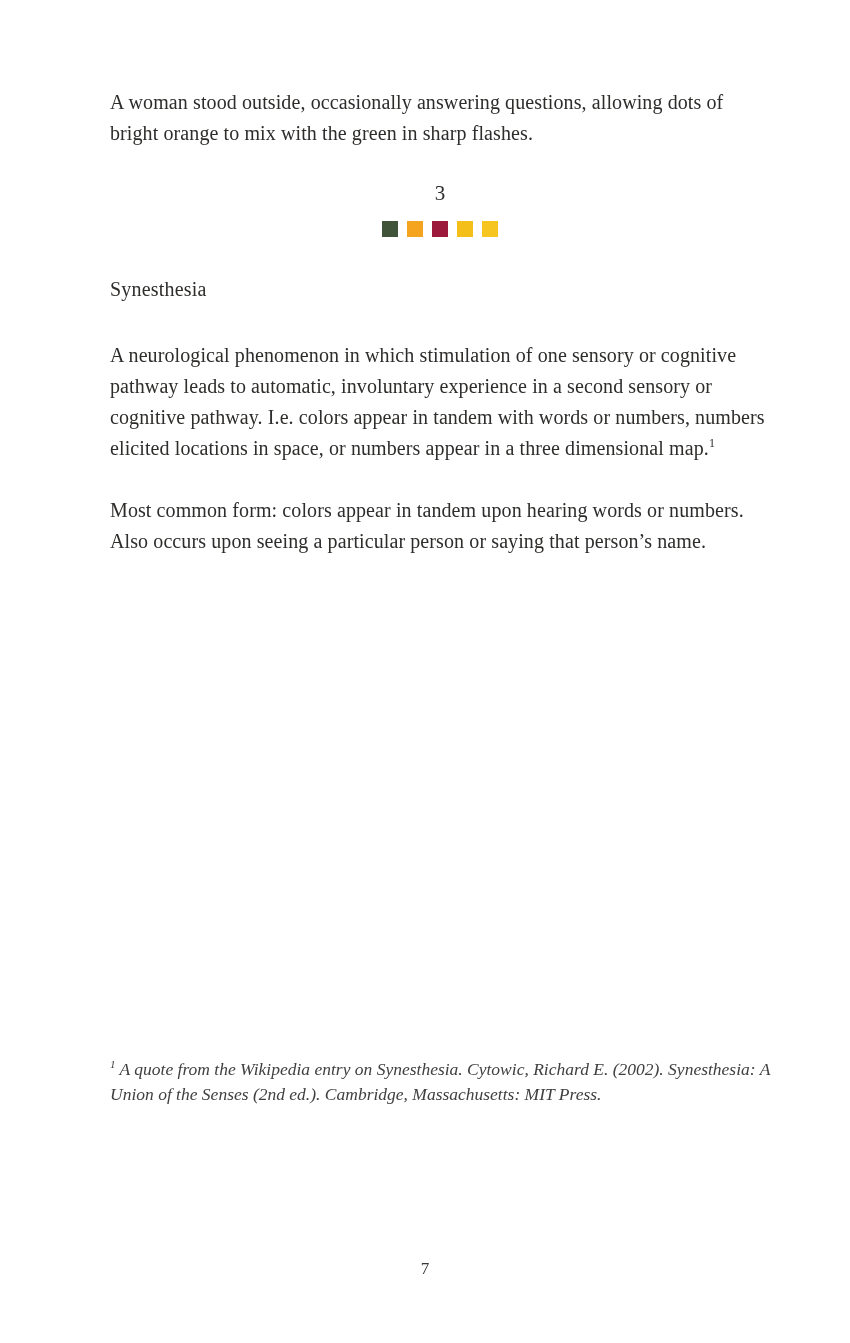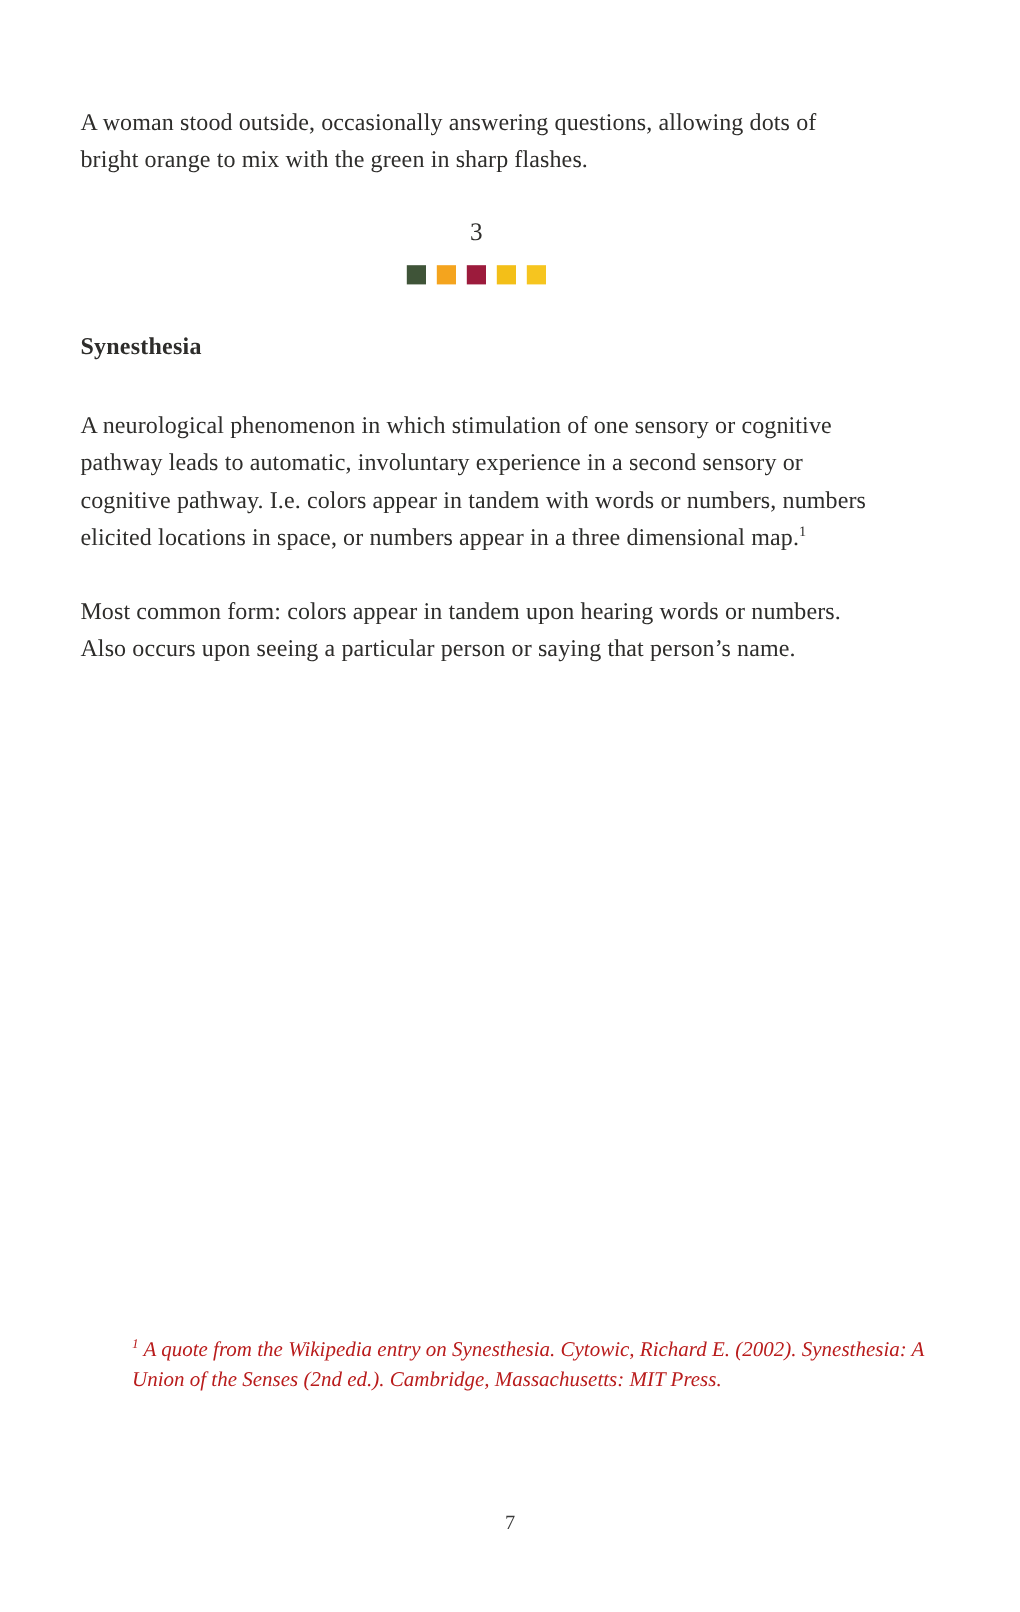--- a/index.html
+++ b/index.html
@@ -10,21 +10,21 @@
   .page {
     position: relative;
     width: 850px;
     height: 1343px;
     background: #ffffff;
     overflow: hidden;
     font-family: "Liberation Serif", "DejaVu Serif", serif;
     color: #2e2d2b;
   }
   .content {
-    padding: 87px 80px 0 67px;
+    padding: 87px 80px 0 110px;
     width: 660px;
     box-sizing: content-box;
   }
   .body-p {
     font-size: 20px;
     line-height: 31px;
     margin: 0 0 31px 0;
     letter-spacing: 0.1px;
   }
   .section-divider {
@@ -42,43 +42,43 @@
   .divider-squares .sq {
     display: inline-block;
     width: 16px;
     height: 16px;
     margin: 0 4.5px;
     vertical-align: top;
   }
   .section-heading {
     font-size: 20px;
     line-height: 31px;
-    font-weight: bold;
+    font-weight: normal;
     margin: 37px 0 0 0;
     letter-spacing: 0.2px;
   }
   .def-p {
     margin-top: 35px;
   }
   .def-p sup {
     font-size: 12px;
     line-height: 0;
   }
   .last-p {
     margin-bottom: 0;
   }
   .footnote {
     position: absolute;
-    top: 1112px;
+    top: 1057px;
     left: 110px;
     width: 672px;
     font-style: italic;
     font-size: 17.5px;
     line-height: 24.5px;
-    color: #b91c1c;
+    color: #404040;
   }
   .footnote sup {
     font-size: 11px;
     line-height: 0;
     font-style: italic;
   }
   .page-number {
     position: absolute;
     top: 1258px;
     left: 0;

